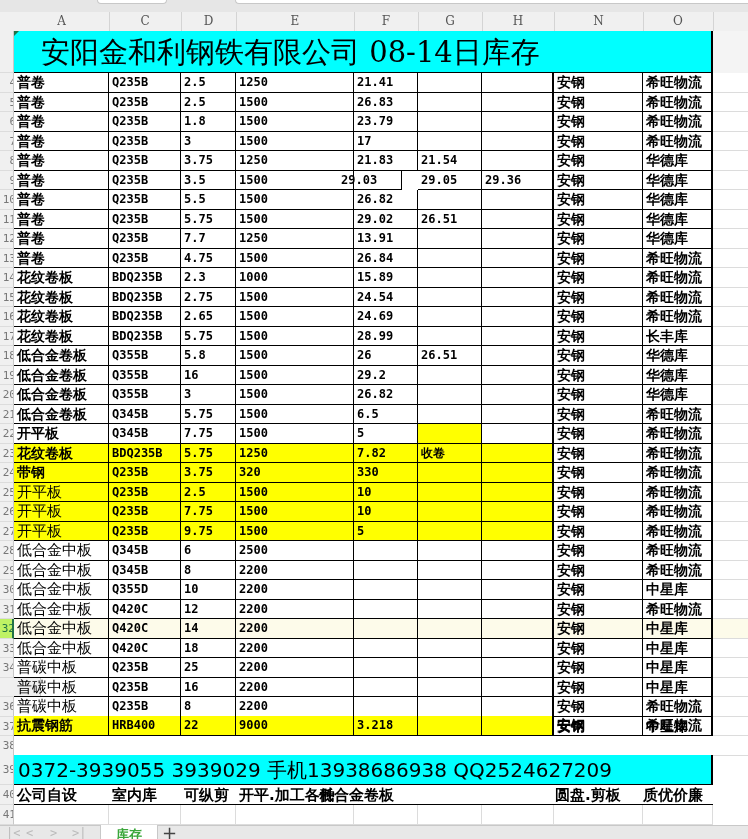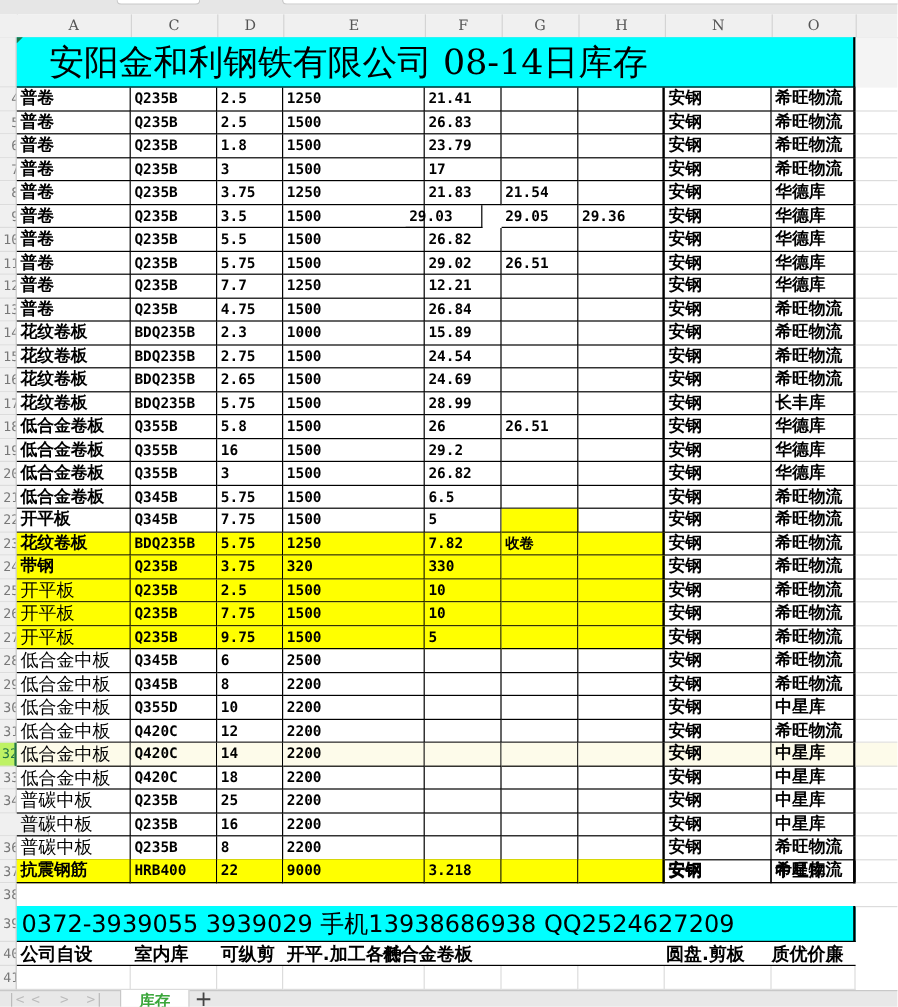--- a/index.html
+++ b/index.html
@@ -270,21 +270,21 @@
       <div class="cell" style="left: 404px; width: 64px;">26.51</div>
       <div class="cell thick" style="left: 468px; width: 72px;"></div>
       <div class="cell cn" style="left: 540px; width: 89px;">安钢</div>
       <div class="cell cn thick" style="left: 629px; width: 70px;">华德库</div>
     </div>
     <div class="row" style="top: 229px; height: 20px;">
       <div class="cell cn" style="left: 0px; width: 95px;">普卷</div>
       <div class="cell" style="left: 95px; width: 72px;">Q235B</div>
       <div class="cell" style="left: 167px; width: 55px;">7.7</div>
       <div class="cell" style="left: 222px; width: 118px;">1250</div>
-      <div class="cell" style="left: 340px; width: 64px;">12.21</div>
+      <div class="cell" style="left: 340px; width: 64px;">13.91</div>
       <div class="cell" style="left: 404px; width: 64px;"></div>
       <div class="cell thick" style="left: 468px; width: 72px;"></div>
       <div class="cell cn" style="left: 540px; width: 89px;">安钢</div>
       <div class="cell cn thick" style="left: 629px; width: 70px;">华德库</div>
     </div>
     <div class="row" style="top: 249px; height: 19px;">
       <div class="cell cn" style="left: 0px; width: 95px;">普卷</div>
       <div class="cell" style="left: 95px; width: 72px;">Q235B</div>
       <div class="cell" style="left: 167px; width: 55px;">4.75</div>
       <div class="cell" style="left: 222px; width: 118px;">1500</div>

